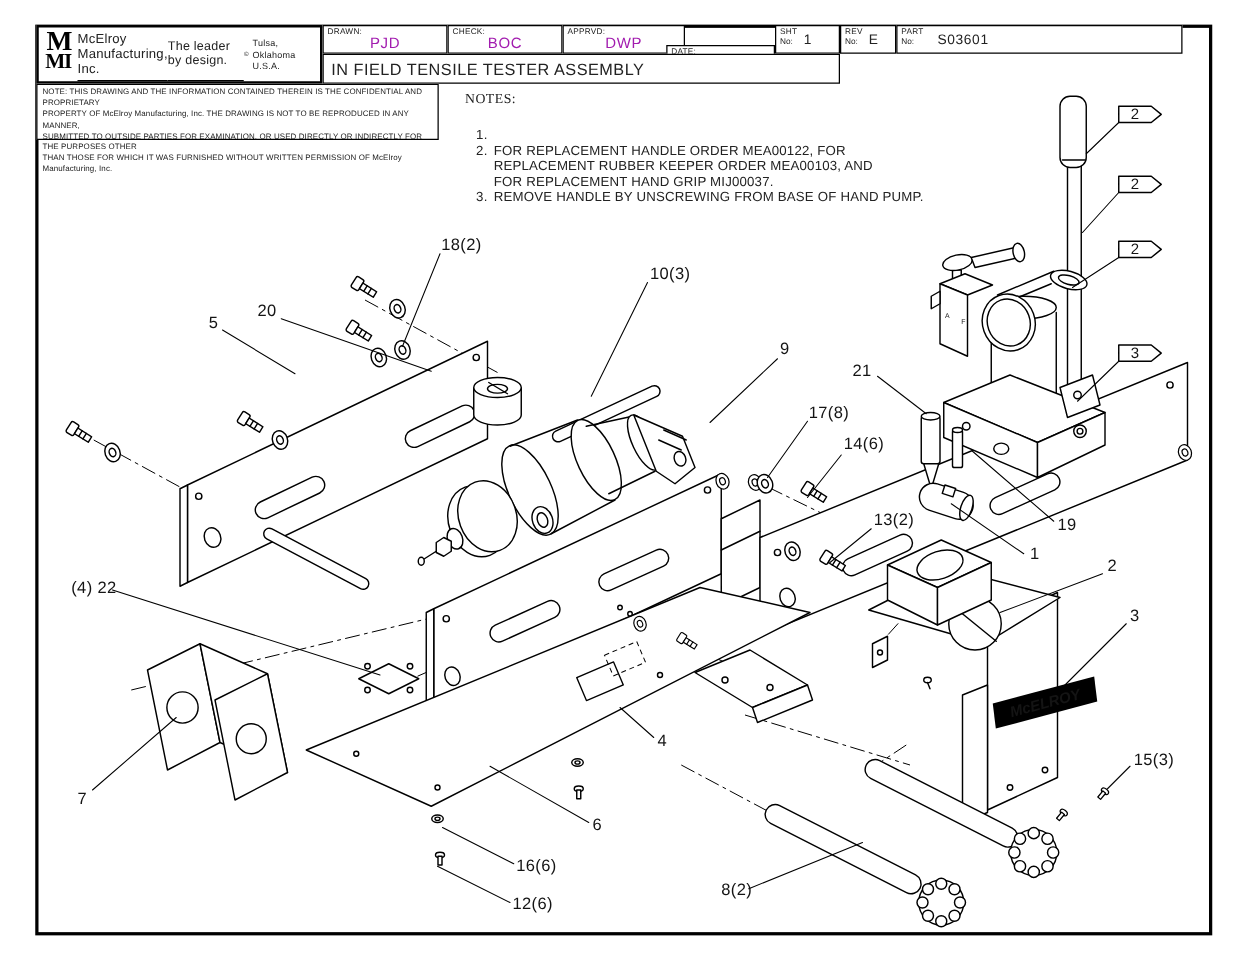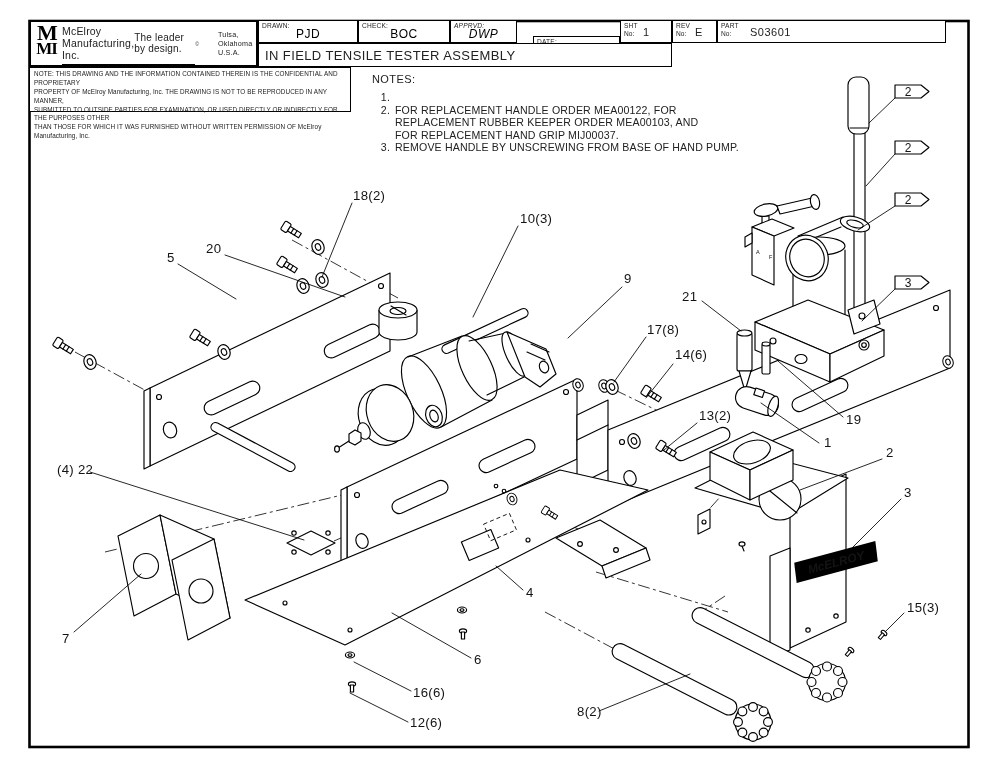--- a/index.html
+++ b/index.html
@@ -2,38 +2,38 @@
 <html><head>
 <meta charset="utf-8">
 <style>
   html,body{margin:0;padding:0;background:#fff;}
   .sheet{position:relative;width:993px;height:768px;background:#fff;overflow:hidden;
          font-family:"Liberation Sans",sans-serif;color:#111;}
   .sheet svg{position:absolute;left:0;top:0;}
   .tb{position:absolute;background:#fff;border:1.4px solid #000;box-sizing:border-box;}
   .cell-label{position:absolute;left:3px;top:1px;font-size:6.6px;letter-spacing:.2px;color:#222;}
   .cell-label2{position:absolute;left:3px;top:9px;font-size:6.6px;color:#222;}
-  .cell-value{position:absolute;left:0;right:0;top:6px;text-align:center;font-size:12px;color:#000000;letter-spacing:.5px;}
+  .cell-value{position:absolute;left:0;right:0;top:6px;text-align:center;font-size:12px;color:#a21caf;letter-spacing:.5px;}
   .cell-value-sm{position:absolute;left:22px;top:5px;font-size:11px;color:#222;letter-spacing:.5px;}
   .company{display:flex;}
   .logo{width:31px;padding-top:2px;text-align:center;font-family:"Liberation Serif",serif;
         font-weight:bold;color:#000;line-height:.8;}
   .logo .l1{font-size:22px;letter-spacing:-2px;}
   .logo .l2{font-size:17px;letter-spacing:-1px;}
   .co-col{flex:1;display:flex;flex-direction:row;}
   .co-row{flex:1;display:flex;align-items:center;justify-content:center;border-bottom:1px solid #000;
           font-size:10.5px;color:#222;letter-spacing:.2px;}
-  .co-row:last-child{border-bottom:none;font-size:7.2px;gap:16px;}
+  .co-row:last-child{border-bottom:none;font-size:7.2px;}
   .co-row.tag{font-size:10px;}
   .regmark{font-size:5px;margin-right:3px;}
   .titlebar{display:flex;align-items:center;padding-left:6px;font-size:13px;letter-spacing:.4px;color:#222;}
   .conf{font-size:6.35px;line-height:1.4;color:#1a1a1a;padding:2px 4px;white-space:pre-line;
         letter-spacing:.1px;border-width:1.2px;}
   .notes{position:absolute;left:372px;top:73px;width:430px;color:#222;}
-  .notes-h{font-size:11px;letter-spacing:.4px;margin-bottom:6px;}
+  .notes-h{font-size:11px;letter-spacing:.4px;margin-bottom:17px;font-family:Liberation Serif, serif;}
   .note-item{display:flex;font-size:10.6px;line-height:1.18;letter-spacing:.15px;}
   .nnum{width:18px;text-align:right;margin-right:5px;flex:none;}
   .ntext{white-space:pre-line;}
   text.co{font-family:"Liberation Sans",sans-serif;font-size:13.2px;fill:#141414;letter-spacing:.3px;}
   text.fg{font-family:"Liberation Sans",sans-serif;font-size:12px;fill:#141414;}
   text.tiny{font-family:"Liberation Sans",sans-serif;font-size:5.5px;fill:#111;}
   .ln{fill:none;stroke:#000;stroke-width:1.15;stroke-linecap:round;stroke-linejoin:round;}
   .fw{fill:#fff;stroke:#000;stroke-width:1.15;stroke-linejoin:round;}
   .ld{fill:none;stroke:#000;stroke-width:.85;stroke-linecap:round;}
   .cd{fill:none;stroke:#000;stroke-width:.8;stroke-dasharray:12 3.5 3 3.5;}
@@ -393,21 +393,21 @@
 </div>
 
 <div class="tb" style="left:258px;top:20px;width:100px;height:23px;">
   <span class="cell-label">DRAWN:</span>
   <span class="cell-value">PJD</span>
 </div>
 <div class="tb" style="left:358px;top:20px;width:92px;height:23px;">
   <span class="cell-label">CHECK:</span>
   <span class="cell-value">BOC</span>
 </div>
-<div class="tb" style="left:450px;top:20px;width:67px;height:23px;font-style:italic;">
+<div class="tb" style="left:450px;top:20px;width:98px;height:23px;">
   <span class="cell-label">APPRVD:</span>
   <span class="cell-value">DWP</span>
 </div>
 <div class="tb" style="left:533px;top:36px;width:87px;height:23px;">
   <span class="cell-label">DATE:</span>
   <span class="cell-value">12/11/09</span>
 </div>
 <div class="tb" style="left:620px;top:20px;width:52px;height:23px;">
   <span class="cell-label">SHT</span>
   <span class="cell-label2">No:</span>

